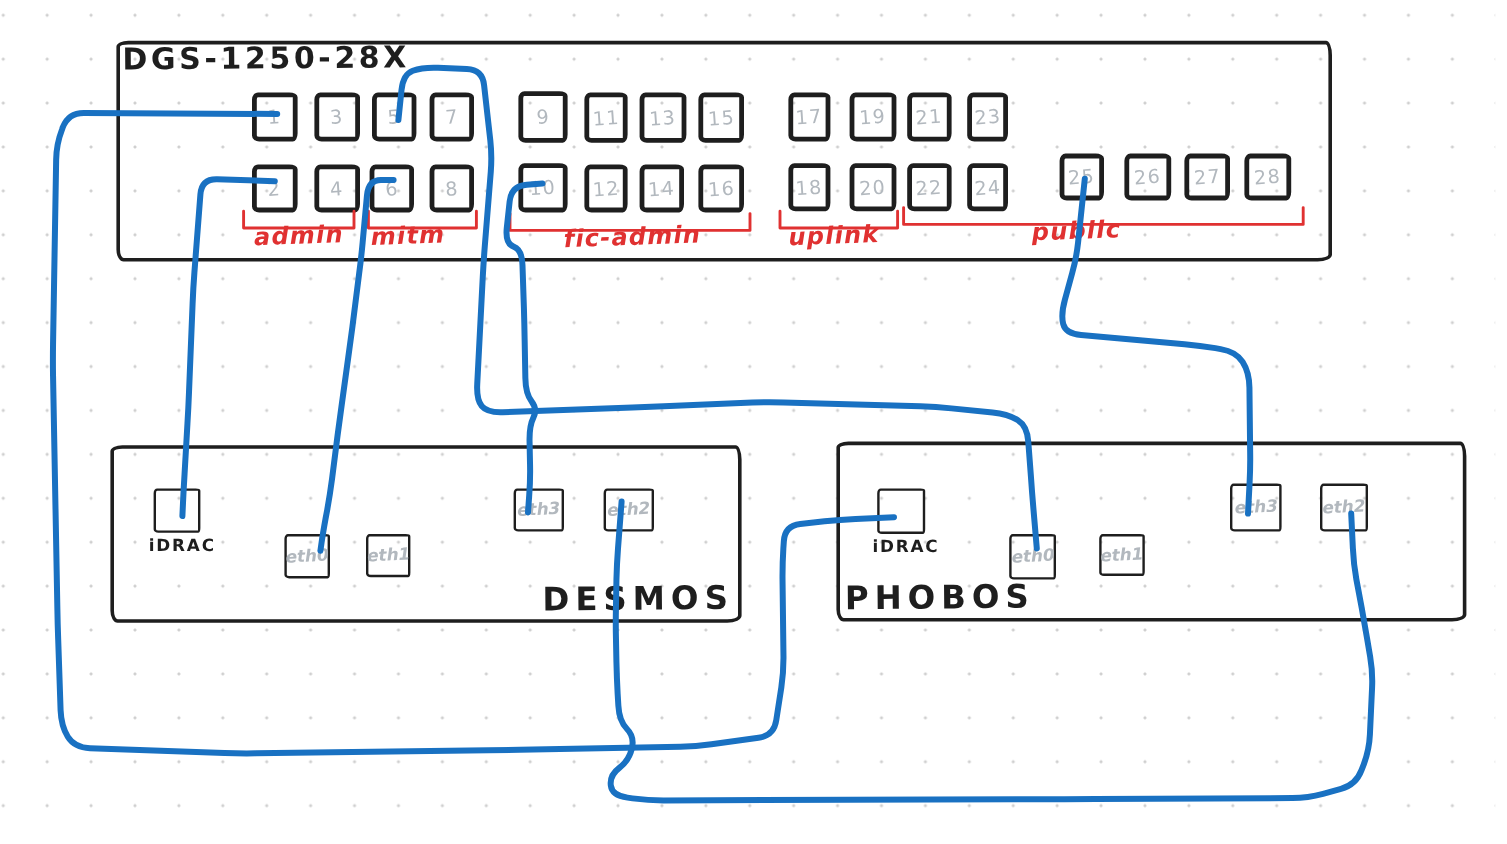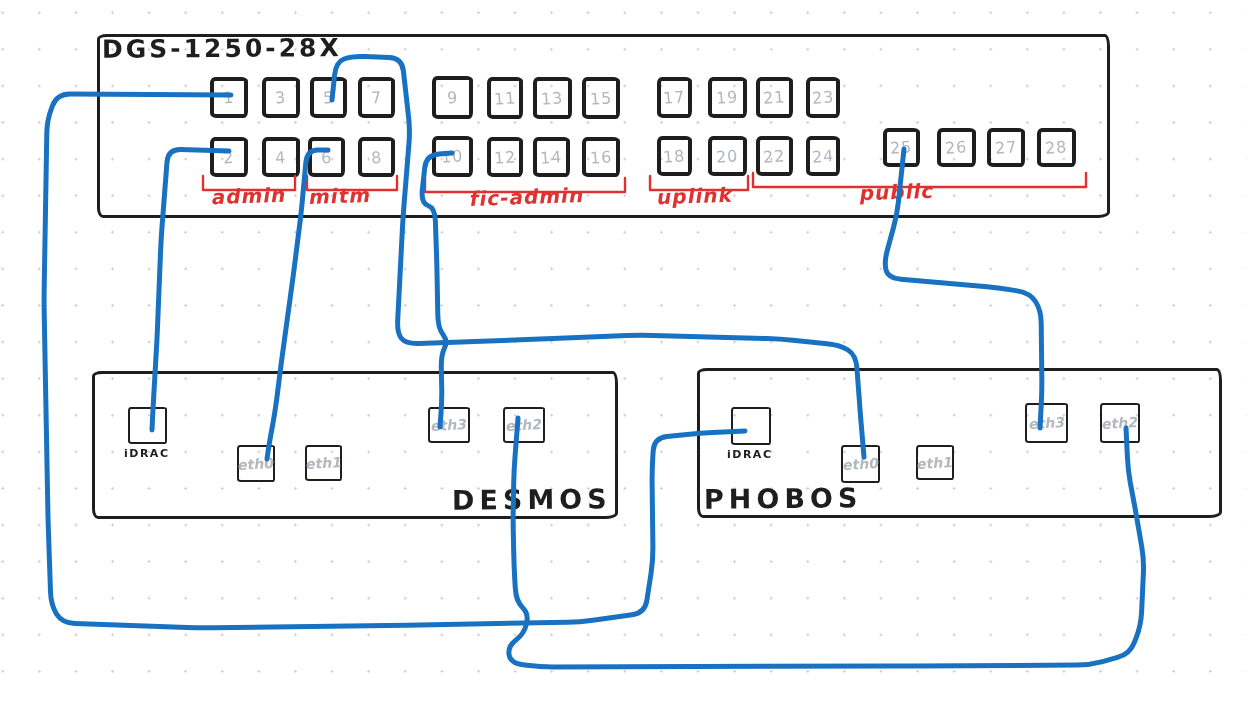--- a/index.html
+++ b/index.html
@@ -48,21 +48,21 @@
   .srvport{
     border:2px solid var(--ink);
     border-radius:3px 4px 2px 4px / 4px 2px 4px 3px;
     display:flex;align-items:center;justify-content:center;
   }
   .ethlabel{
     color:var(--faint); font-size:14px; font-style:italic; font-weight:600;
     transform:rotate(-3deg); white-space:nowrap;
   }
   .idrac-label{
-    color:var(--ink); font-size:11px; font-weight:600; letter-spacing:1.5px;
+    color:var(--ink); font-size:14px; font-weight:600; letter-spacing:1.5px;
     white-space:nowrap;
   }
   .cable{fill:none; stroke:var(--cable); stroke-width:5; stroke-linecap:round; stroke-linejoin:round;}
   .bracket{fill:none; stroke:var(--group); stroke-width:2.4; stroke-linecap:round; stroke-linejoin:round;}
 </style>
 </head>
 <body>
 
 <div id="canvas">
   <div id="shapes">

